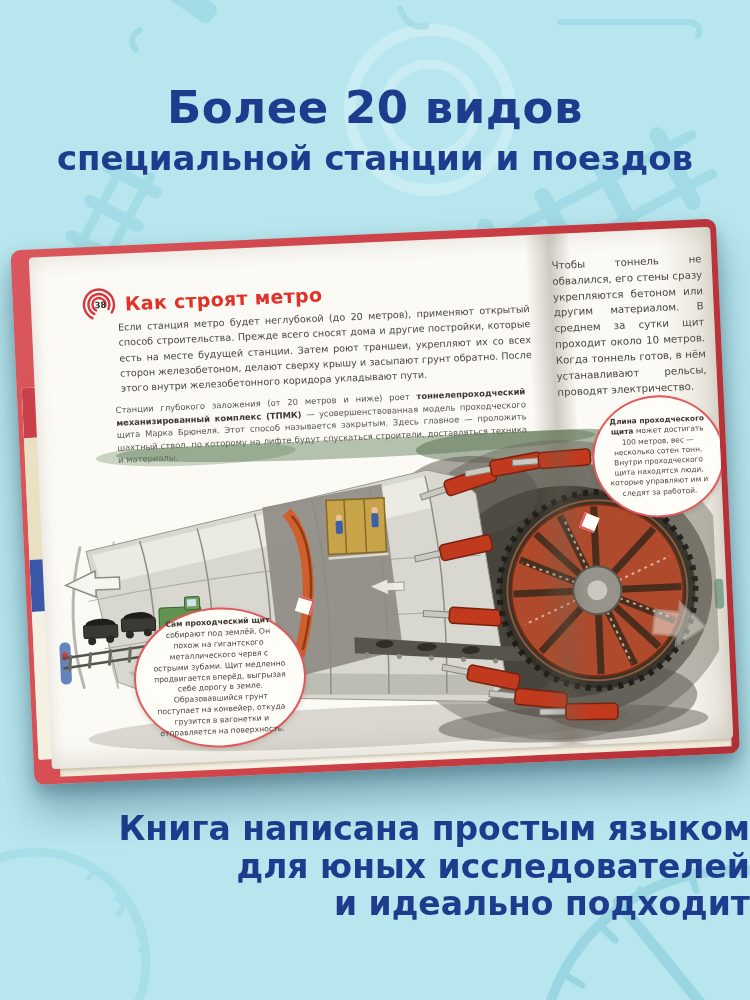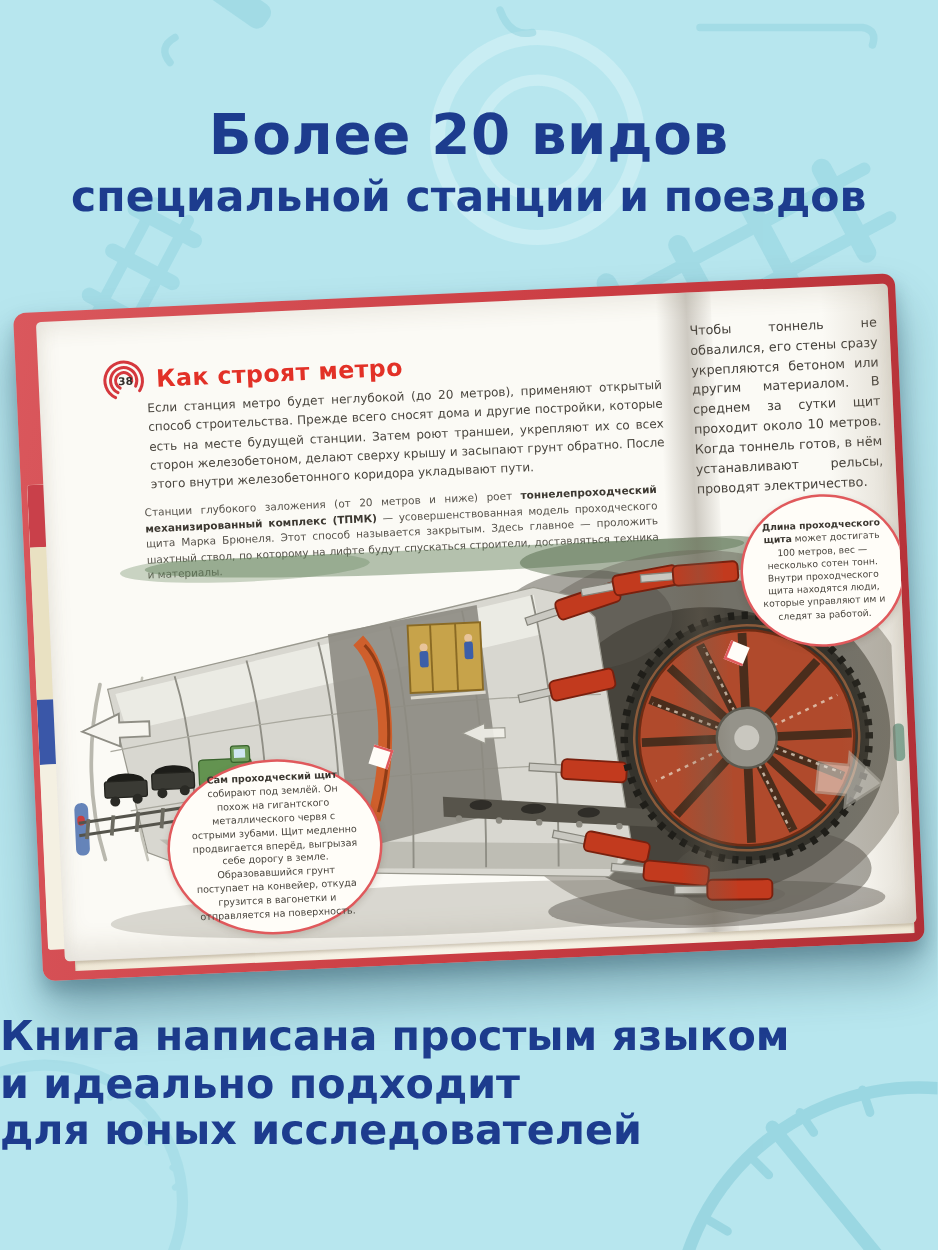--- a/index.html
+++ b/index.html
@@ -6,21 +6,21 @@
   body{
     width:750px;height:1000px;overflow:hidden;position:relative;
     background:#b7e6ee;
     font-family:"DejaVu Sans","Liberation Sans",sans-serif;
   }
   .doodles{position:absolute;inset:0;z-index:0;}
   .headline{position:absolute;top:84px;left:0;right:0;text-align:center;
     color:#1d3c8e;font-weight:700;z-index:2;line-height:1.06;}
   .headline .l1{font-size:45px;letter-spacing:.5px;}
   .headline .l2{font-size:34px;margin-top:8px;}
-  .caption{position:absolute;top:810px;left:0;right:0;text-align:left;
+  .caption{position:absolute;top:810px;left:0;right:0;text-align:right;
     color:#1d3c8e;font-weight:700;font-size:33px;line-height:1.14;z-index:2;}
 
   
   .book{position:absolute;left:40px;top:242px;width:682px;height:512px;
     transform:rotate(-2.6deg);z-index:3;}
   .cover{position:absolute;left:-18px;top:-8px;right:-6px;bottom:-15px;
     background:linear-gradient(105deg,#da585d 0%,#cb3d43 55%,#b02f36 100%);
     border-radius:10px;
     box-shadow:0 26px 38px rgba(20,60,80,.38),0 8px 14px rgba(20,60,80,.25);}
   .edge-tabs{position:absolute;left:-13px;top:130px;width:15px;height:372px;
@@ -354,15 +354,15 @@
       <div><b>Длина проходческого щита</b><span> может достигать 100 метров, вес — несколько сотен тонн. Внутри проходческого щита находятся люди, которые управляют им и следят за работой.</span></div>
     </div>
 
     <div class="gutter"></div>
     <div class="page-shade-right"></div>
   </div>
 </div>
 
 <div class="caption">
   <div>Книга написана простым языком</div>
+  <div>для юных исследователей</div>
   <div>и идеально подходит</div>
-  <div>для юных исследователей</div>
 </div>
 
 </body></html>

